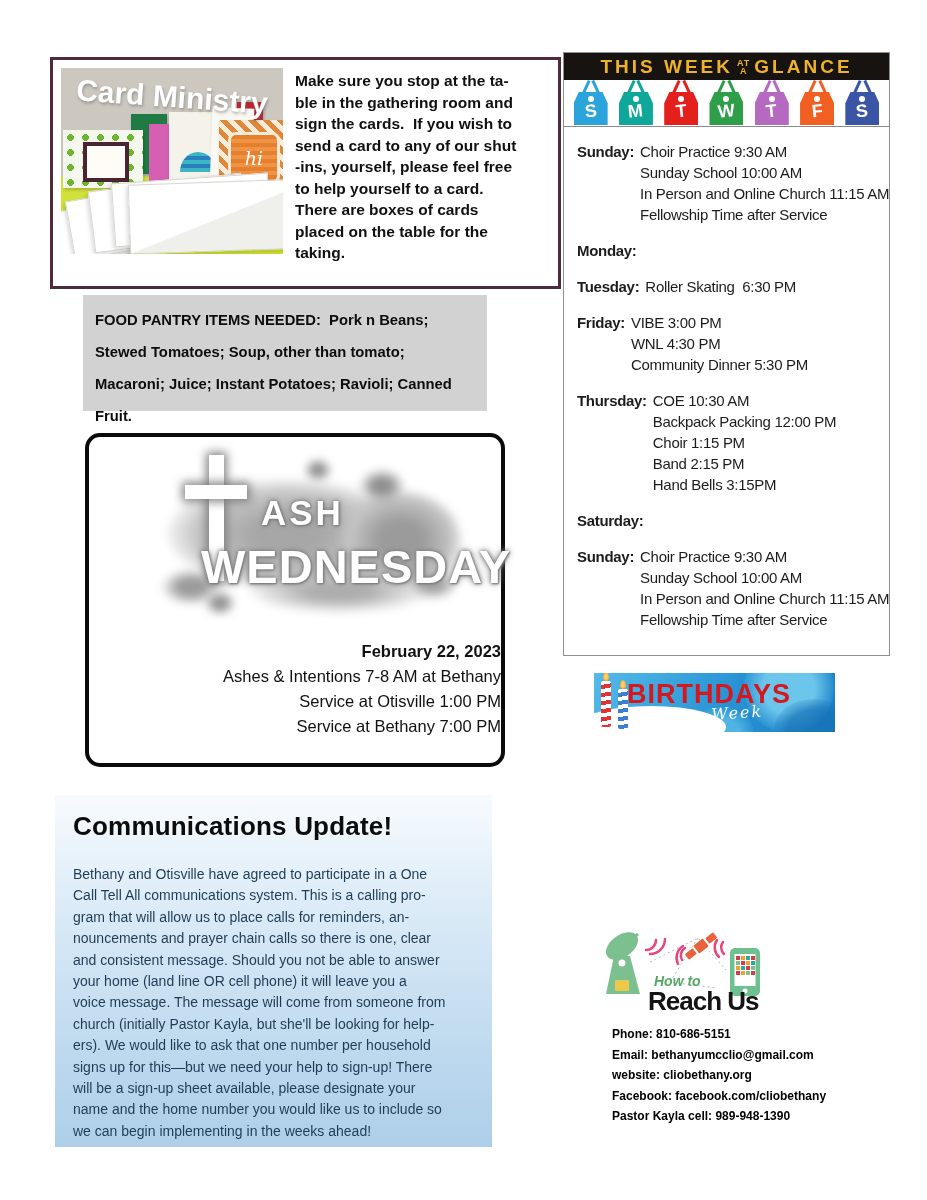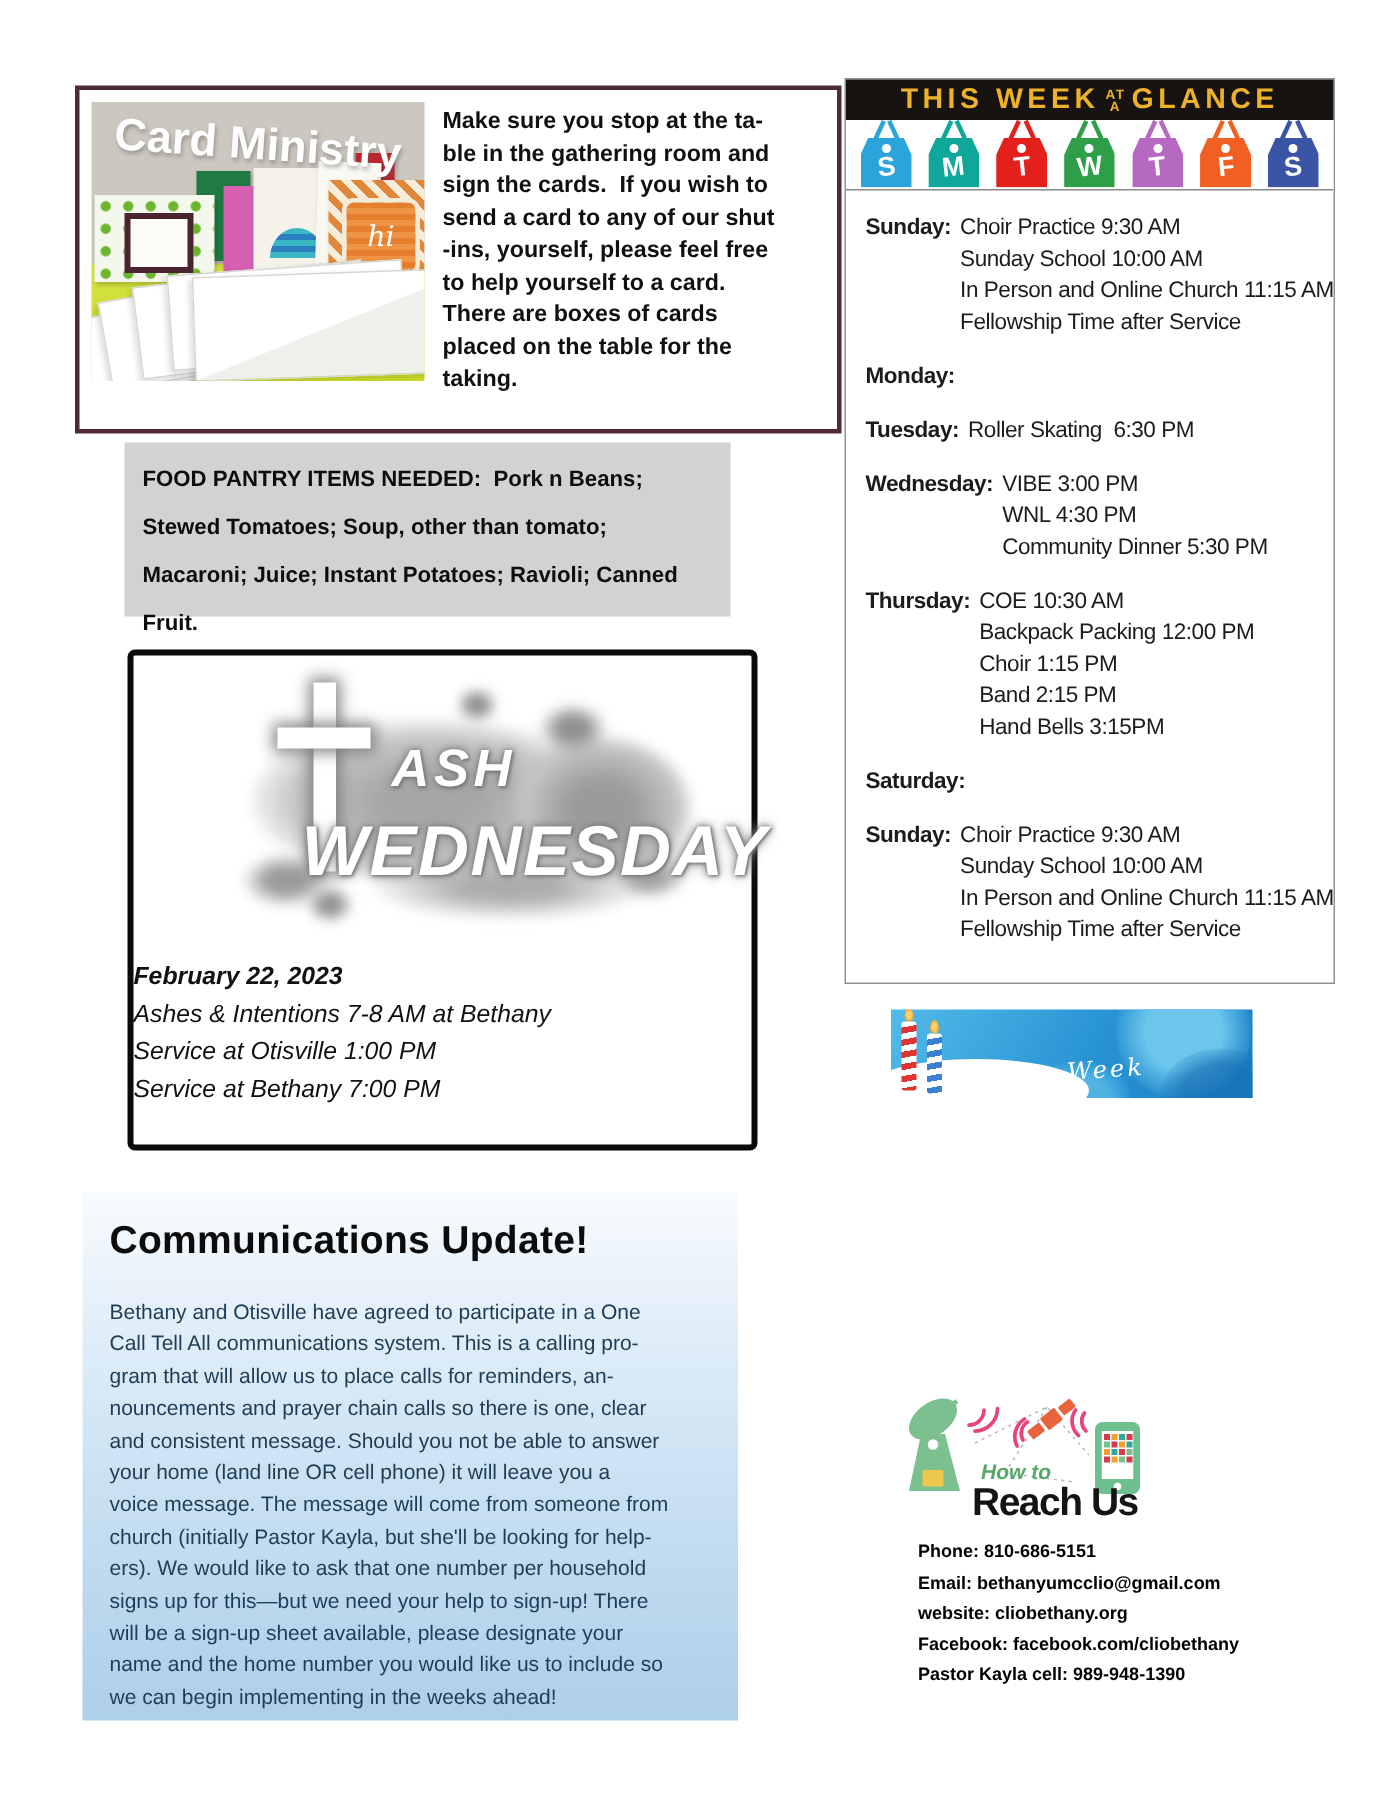--- a/index.html
+++ b/index.html
@@ -38,22 +38,22 @@
                      border:3px solid #f3ead8;display:flex;align-items:center;justify-content:center;
                      color:#fff;font-style:italic;font-size:19px;font-family:"DejaVu Serif",serif;}
   .env{position:absolute;background:#fff;border:1px solid #d7d7d2;box-shadow:-2px 2px 4px rgba(0,0,0,.15);z-index:5;}
   .card-text{margin-left:12px;font-size:15.5px;line-height:21.5px;color:#101010;padding-top:2px;font-weight:bold;}
 
   
   #pantry{left:83px;top:295px;width:404px;height:116px;background:#d2d2d2;box-sizing:border-box;
           padding:9px 10px 0 12px;font-weight:bold;font-size:14.8px;line-height:32px;color:#0d0d0d;}
 
   
-  #ash-box{left:85px;top:433px;width:412px;height:326px;border:4px solid #0a0a0a;border-radius:5px;
-           text-align:left;background:#fff;font-style:italic;}
+  #ash-box{left:85px;top:433px;width:412px;height:326px;border:4px solid #0a0a0a;border-radius:15px;
+           text-align:right;background:#fff;}
   .ash-art{position:relative;width:372px;height:183px;margin:14px auto 0;}
   .ash-blob{position:absolute;border-radius:50%;filter:blur(4px);}
   .ash-word{position:absolute;font-weight:bold;color:#ffffff;letter-spacing:3px;
             text-shadow:0 0 4px #6e6e6e,0 0 9px #9a9a9a,1px 1px 2px #777;}
   #ash-w1{left:152px;top:42px;font-size:35px;}
   #ash-w2{left:92px;top:88px;font-size:47px;letter-spacing:1px;}
   .cross-v{position:absolute;left:100px;top:4px;width:15px;height:126px;background:#fff;
            box-shadow:0 0 10px 3px rgba(115,115,115,.85);}
   .cross-h{position:absolute;left:76px;top:34px;width:62px;height:14px;background:#fff;
            box-shadow:0 0 10px 3px rgba(115,115,115,.85);}
@@ -284,21 +284,21 @@
   </div>
         <div class="day-block">
     <b class="day-label">Monday:</b>
     <div class="day-events"></div>
   </div>
         <div class="day-block">
     <b class="day-label">Tuesday:</b>
     <div class="day-events">Roller Skating  6:30 PM</div>
   </div>
         <div class="day-block">
-    <b class="day-label">Wednesday:</b>
+    <b class="day-label">Friday:</b>
     <div class="day-events">VIBE 3:00 PM
 WNL 4:30 PM
 Community Dinner 5:30 PM</div>
   </div>
         <div class="day-block">
     <b class="day-label">Thursday:</b>
     <div class="day-events">COE 10:30 AM
 Backpack Packing 12:00 PM
 Choir 1:15 PM
 Band 2:15 PM
@@ -320,20 +320,21 @@
 
   <div class="abs" id="bday-banner">
     <div class="bb-circle" style="left:150px;top:-30px;width:90px;height:90px;background:radial-gradient(#6cc6ec 40%,transparent 75%);"></div>
     <div class="bb-circle" style="left:180px;top:26px;width:80px;height:60px;background:radial-gradient(#1670b5 45%,transparent 78%);opacity:.7;"></div>
     <div class="bb-circle" style="left:90px;top:34px;width:70px;height:50px;background:radial-gradient(#4fb3e4 40%,transparent 75%);"></div>
     <div class="snow"></div>
     <div class="candle" id="candle1"></div>
     <div class="candle" id="candle2"></div>
     <div class="flame" id="flame1"></div>
     <div class="flame" id="flame2"></div>
+    <div class="bb-title">BIRTHDAYS</div>
     <div class="bb-sub">This Week</div>
   </div>
 
   <svg class="abs" id="reach-logo" width="185" height="90" viewBox="0 0 185 90">
     <g stroke="#b5b5b5" stroke-width="1" stroke-dasharray="2 3" fill="none">
       <polyline points="52,32 100,8 128,40"></polyline>
       <polyline points="100,8 72,52 118,58"></polyline>
     </g>
     <g>
       <path d="M16,26 L32,26 L42,64 L8,64 Z" fill="#7cc08f"></path>

